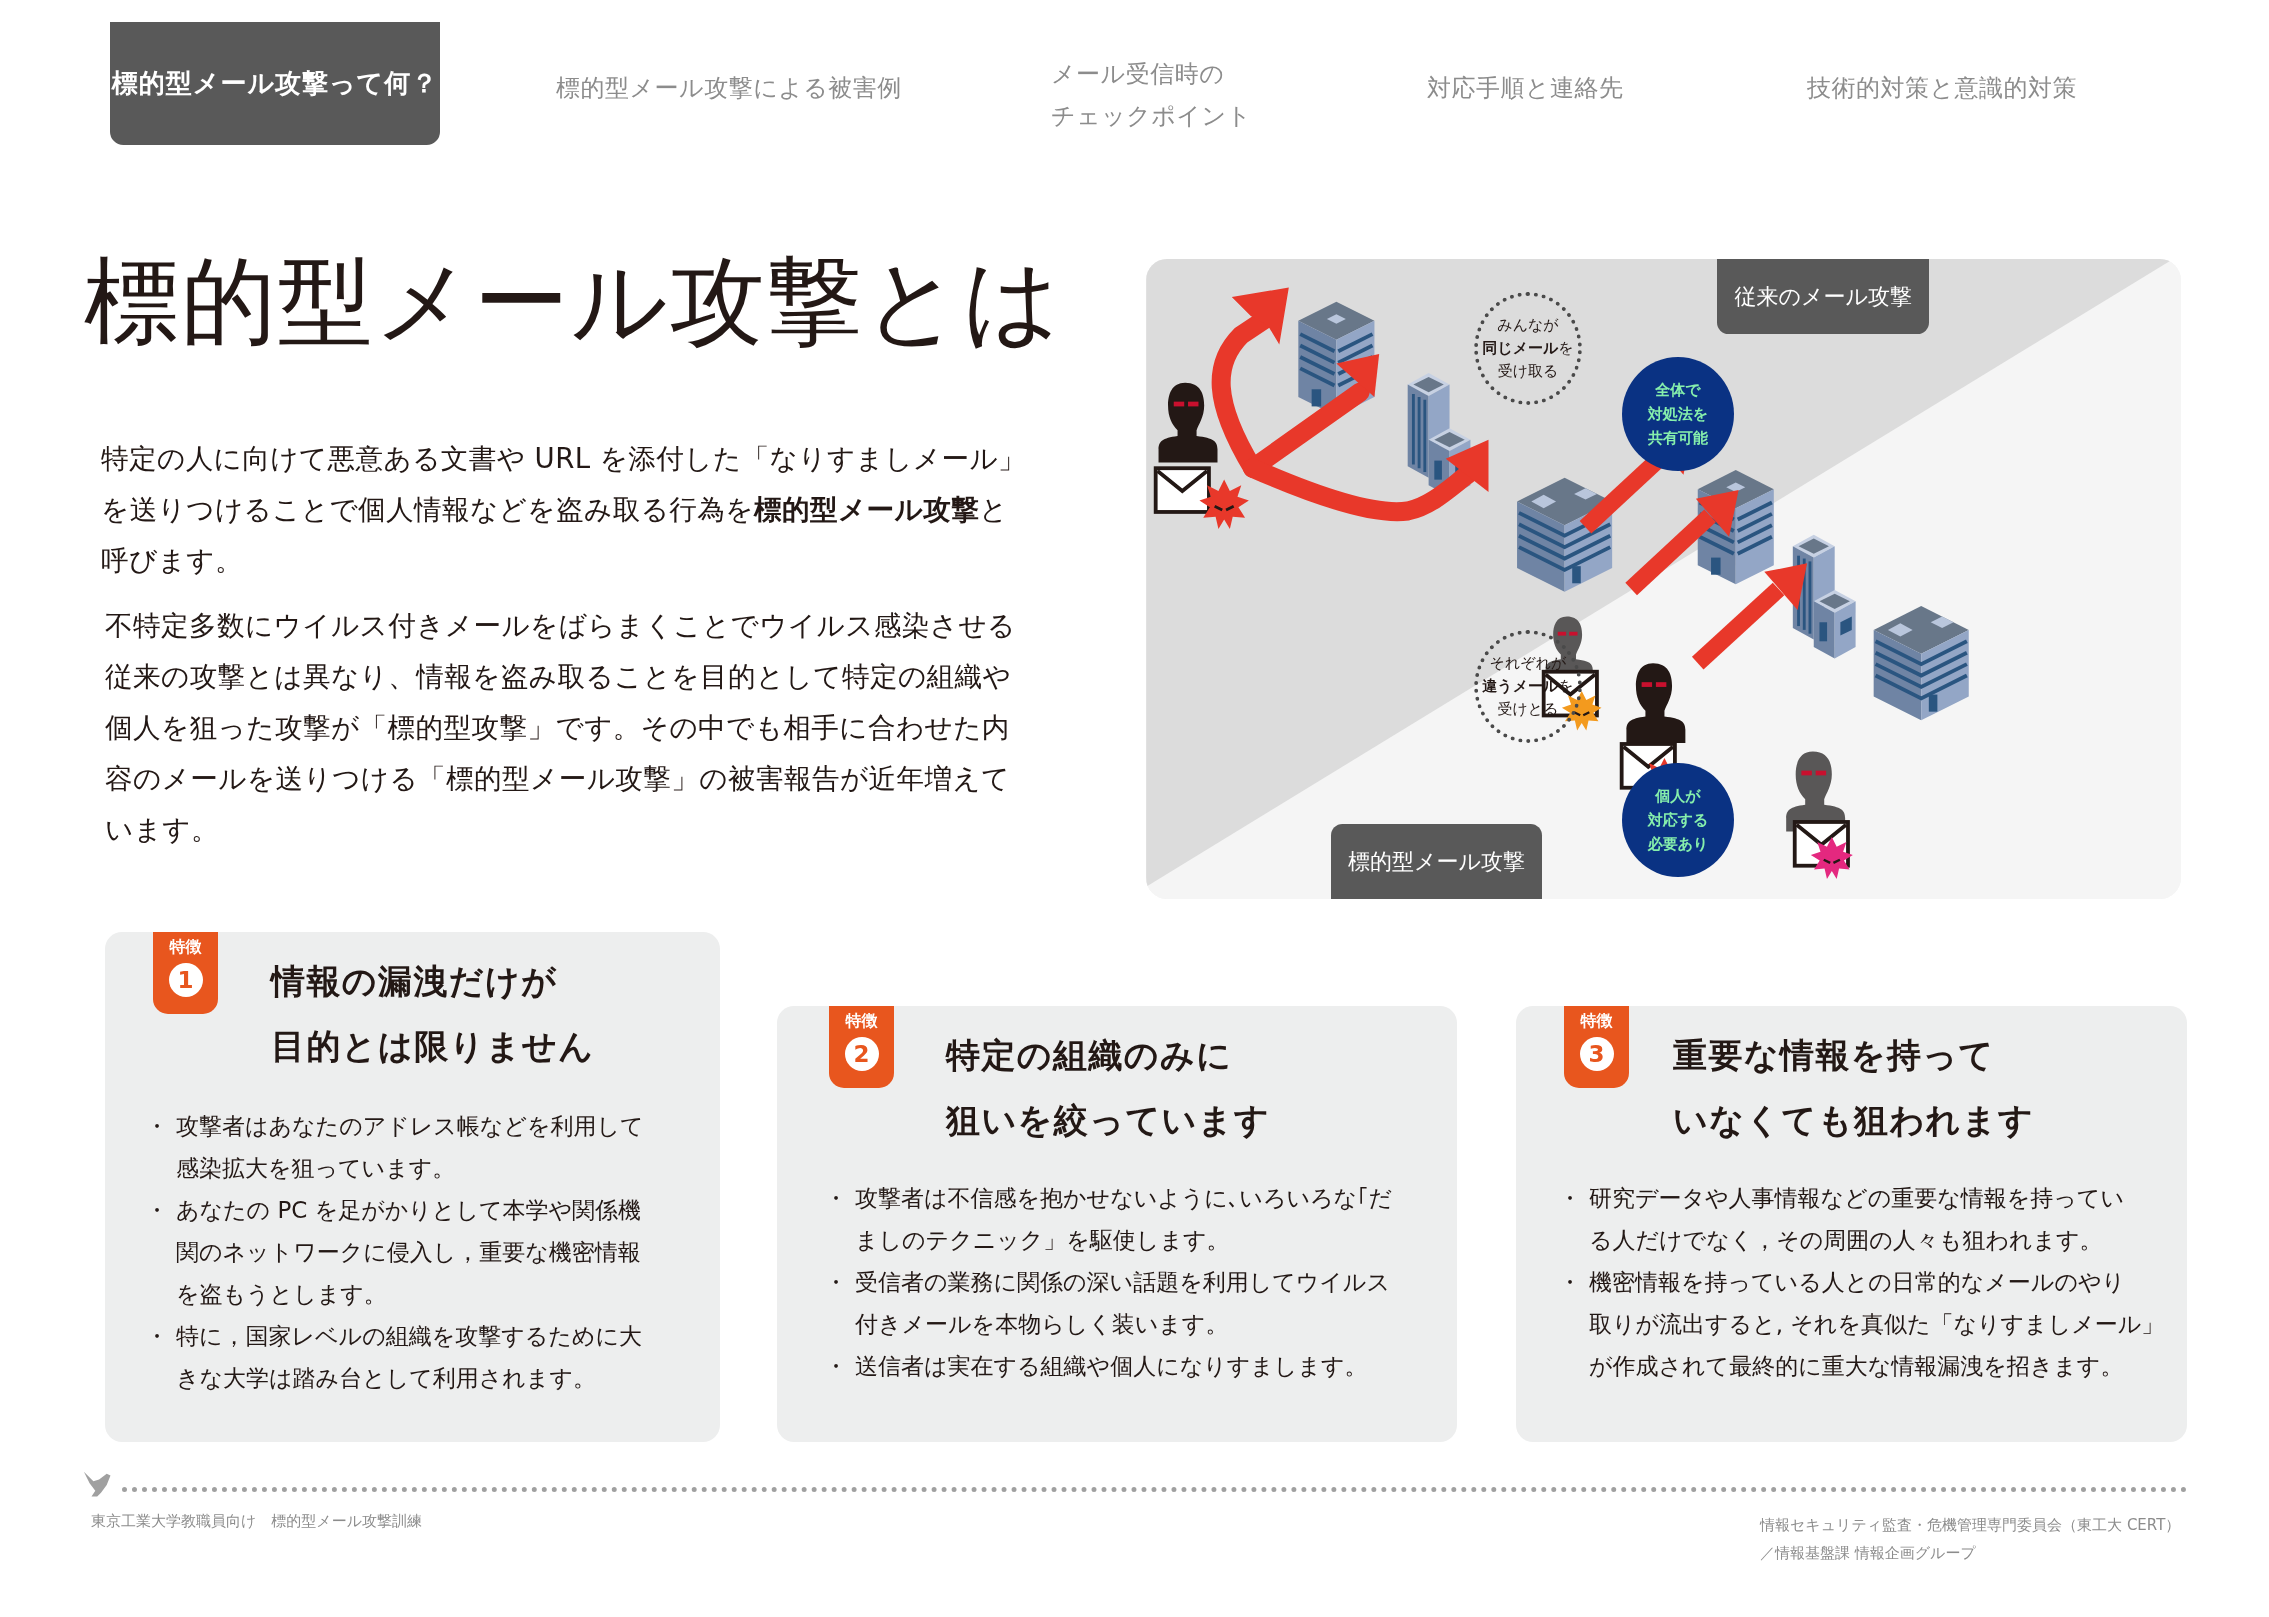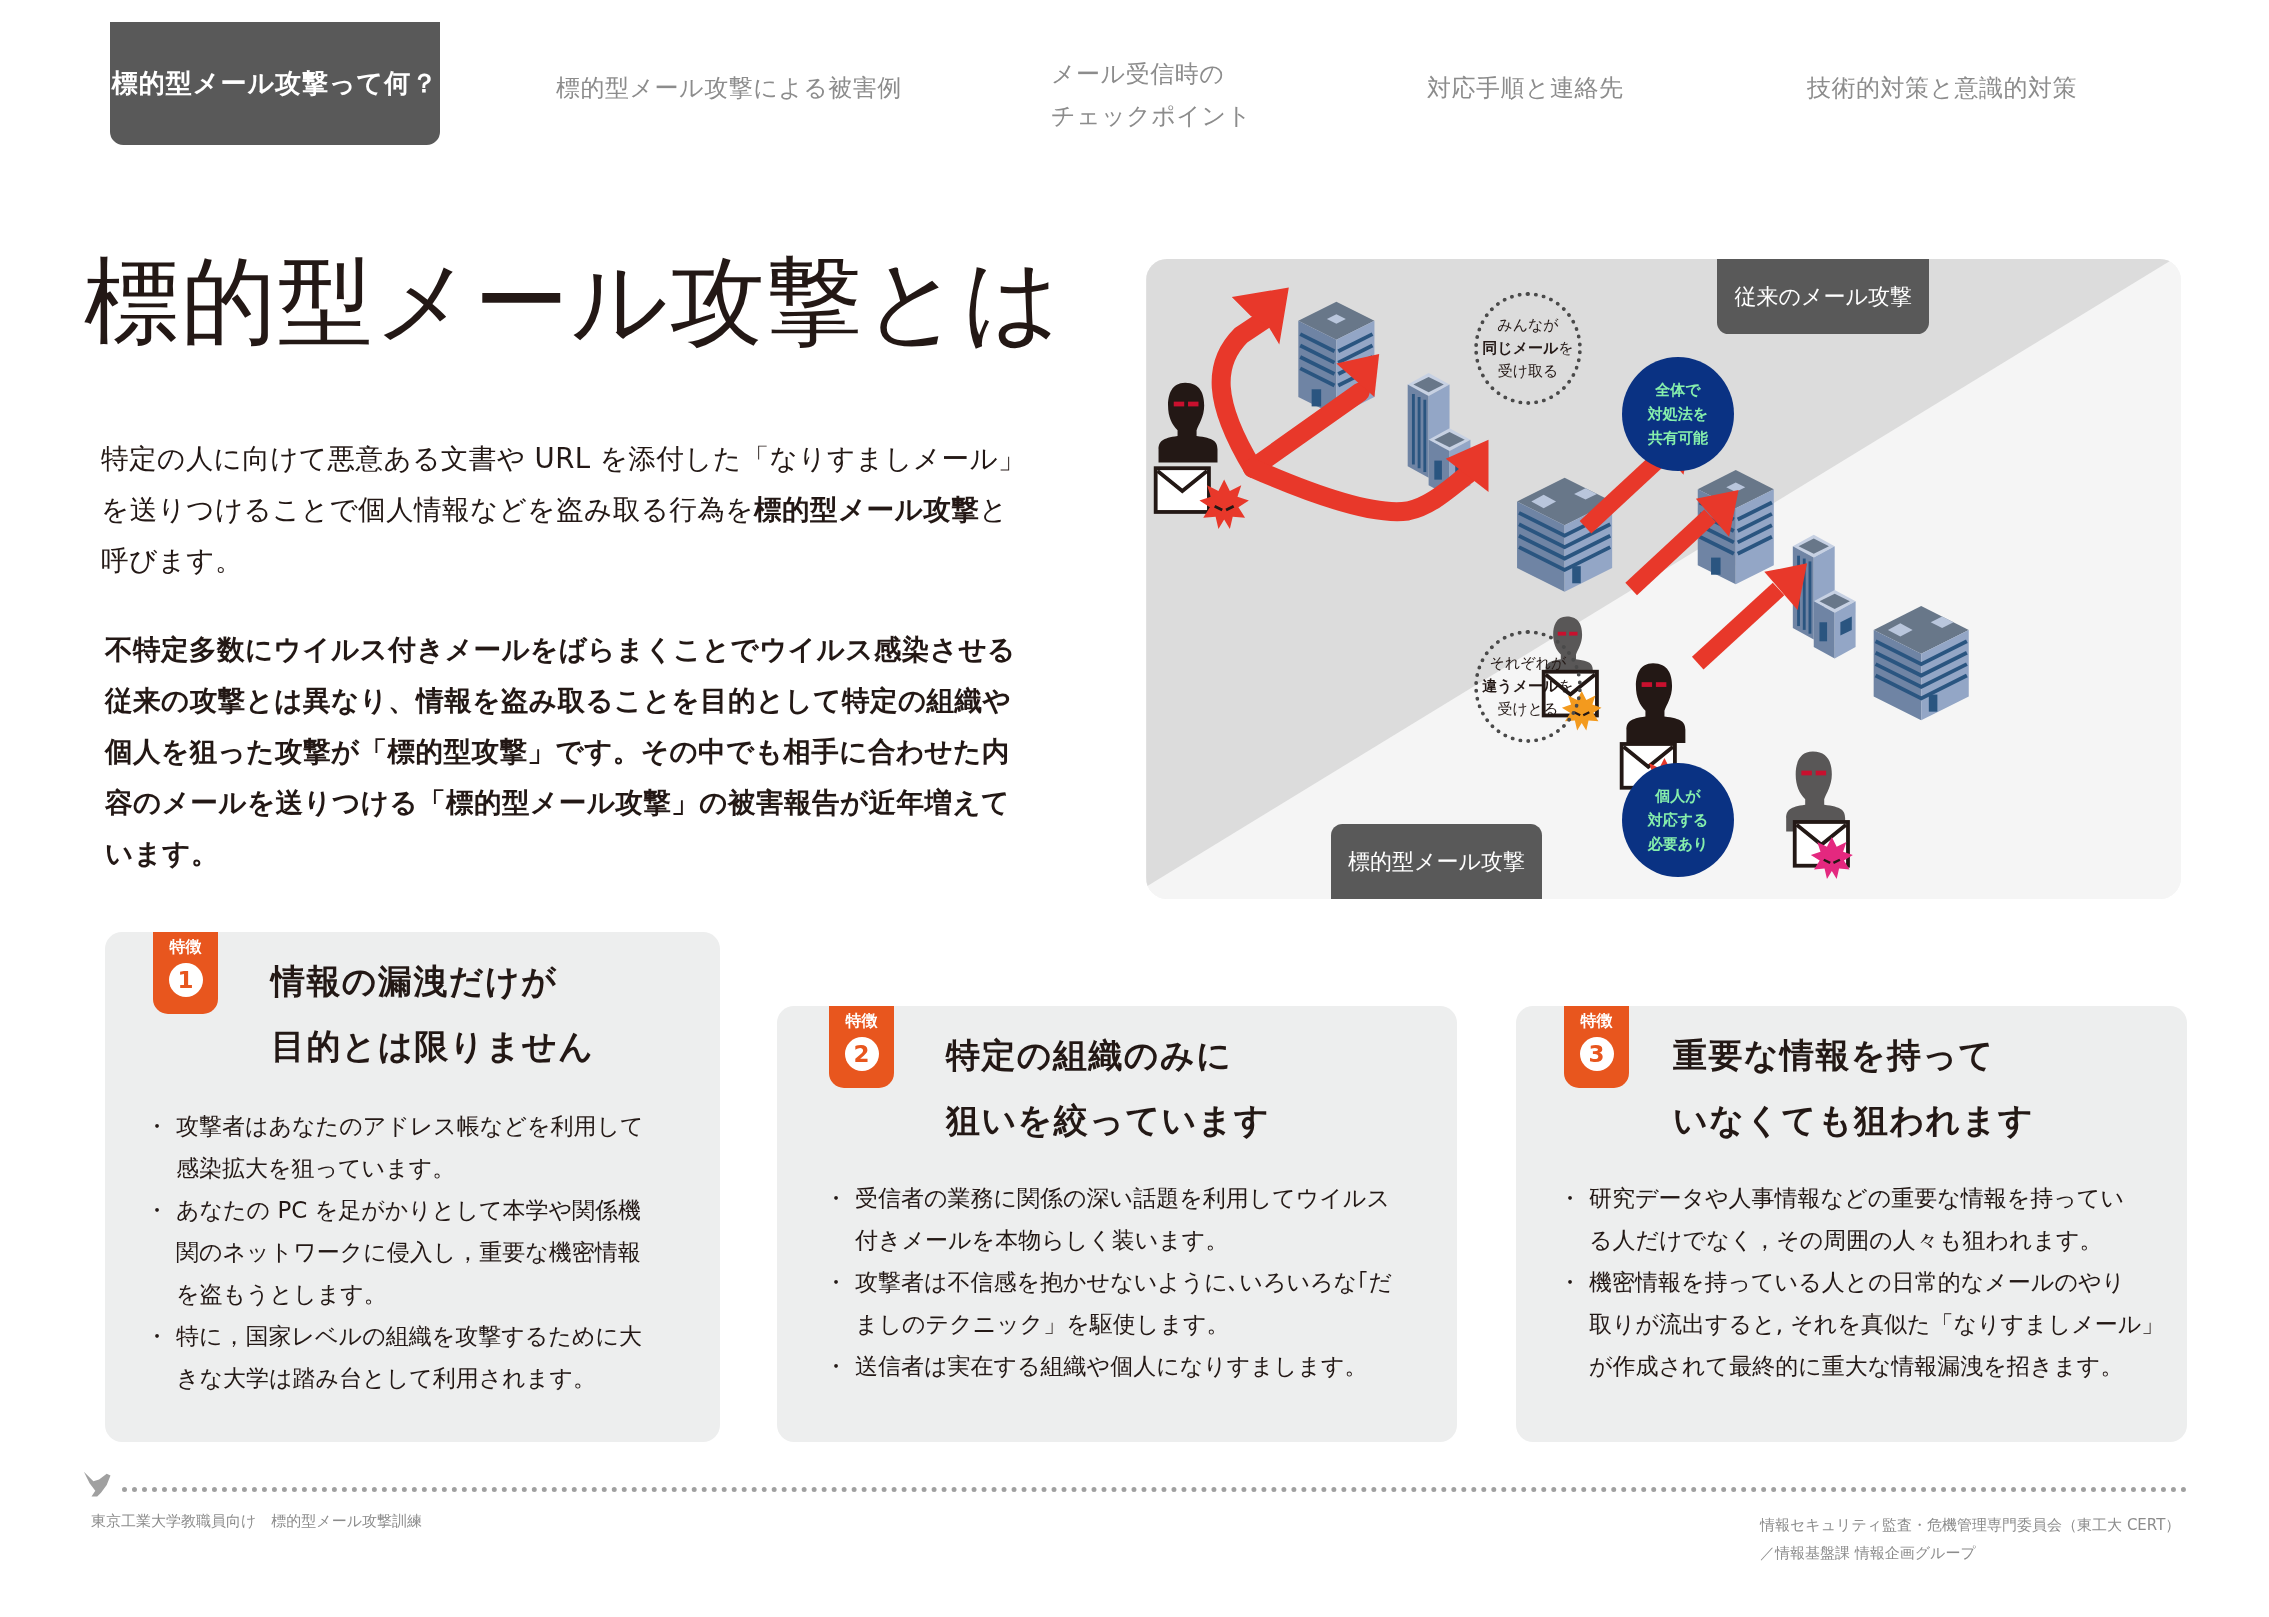--- a/index.html
+++ b/index.html
@@ -73,21 +73,21 @@
 </div>
 
 <h1 class="abs page-title" style="margin:0;">標的型メール攻撃とは</h1>
 
 <div class="abs para" style="left:101px; top:433px;">
   <div>特定の人に向けて悪意ある文書や URL を添付した「なりすましメール」</div>
   <div><span>を送りつけることで個人情報などを盗み取る行為を</span><b>標的型メール攻撃</b><span>と</span></div>
   <div>呼びます。</div>
 </div>
 
-<div class="abs para" style="left:105px; top:624px;font-weight:bold;">
+<div class="abs para" style="left:105px; top:600px;">
   <div>不特定多数にウイルス付きメールをばらまくことでウイルス感染させる</div>
   <div>従来の攻撃とは異なり、情報を盗み取ることを目的として特定の組織や</div>
   <div>個人を狙った攻撃が「標的型攻撃」です。その中でも相手に合わせた内</div>
   <div>容のメールを送りつける「標的型メール攻撃」の被害報告が近年増えて</div>
   <div>います。</div>
 </div>
 
 <div class="abs diagram">
   <svg width="1035" height="640" viewBox="0 0 1088 673" xmlns="http://www.w3.org/2000/svg">
     <defs>
@@ -277,26 +277,26 @@
   <div class="badge" style="left:52px; top:0;">
     <span class="lbl">特徴</span>
     <span class="num">2</span>
   </div>
   <div class="card-title" style="left:169px; top:17px;">
     <div>特定の組織のみに</div>
     <div>狙いを絞っています</div>
   </div>
   <ul class="card-list" style="left:53px; top:171px;">
     <li>
+      <div>攻撃者は不信感を抱かせないように､いろいろな｢だ</div>
+      <div>ましのテクニック」を駆使します。</div>
+    </li>
+    <li>
       <div>受信者の業務に関係の深い話題を利用してウイルス</div>
       <div>付きメールを本物らしく装います。</div>
-    </li>
-    <li>
-      <div>攻撃者は不信感を抱かせないように､いろいろな｢だ</div>
-      <div>ましのテクニック」を駆使します。</div>
     </li>
     <li>
       <div>送信者は実在する組織や個人になりすまします。</div>
     </li>
   </ul>
 </div>
 
 <div class="abs card" style="left:1516px; top:1006px; width:671px; height:436px;">
   <div class="badge" style="left:48px; top:0;">
     <span class="lbl">特徴</span>

